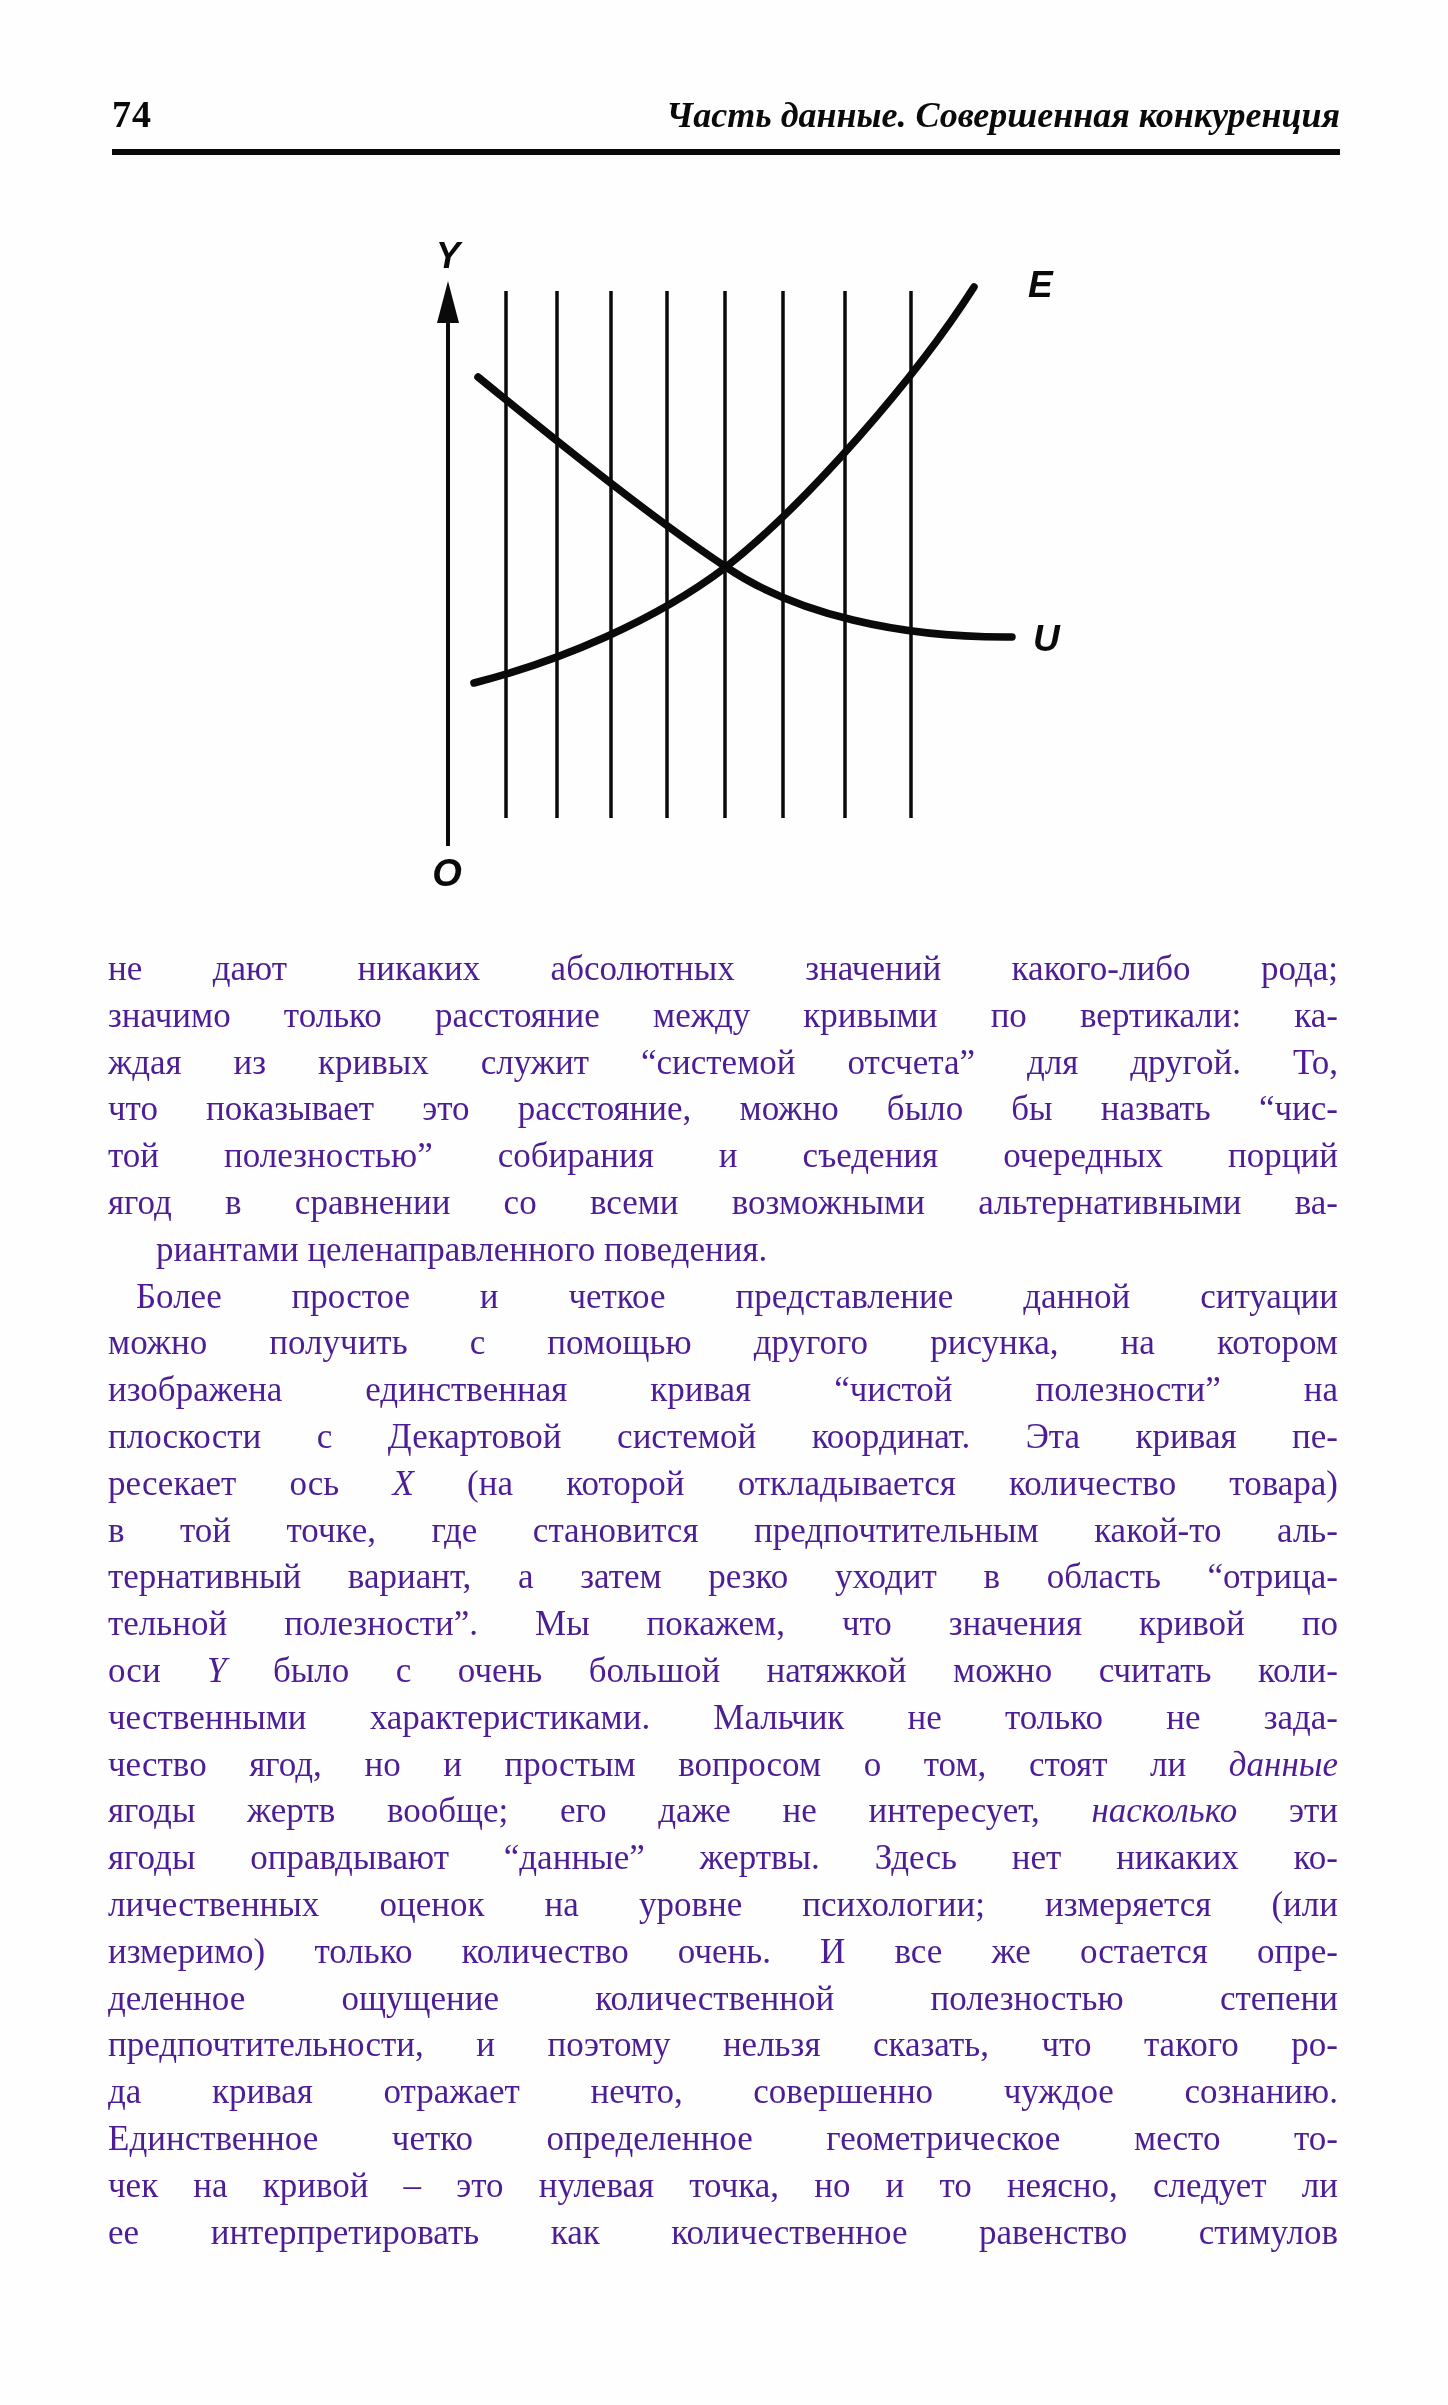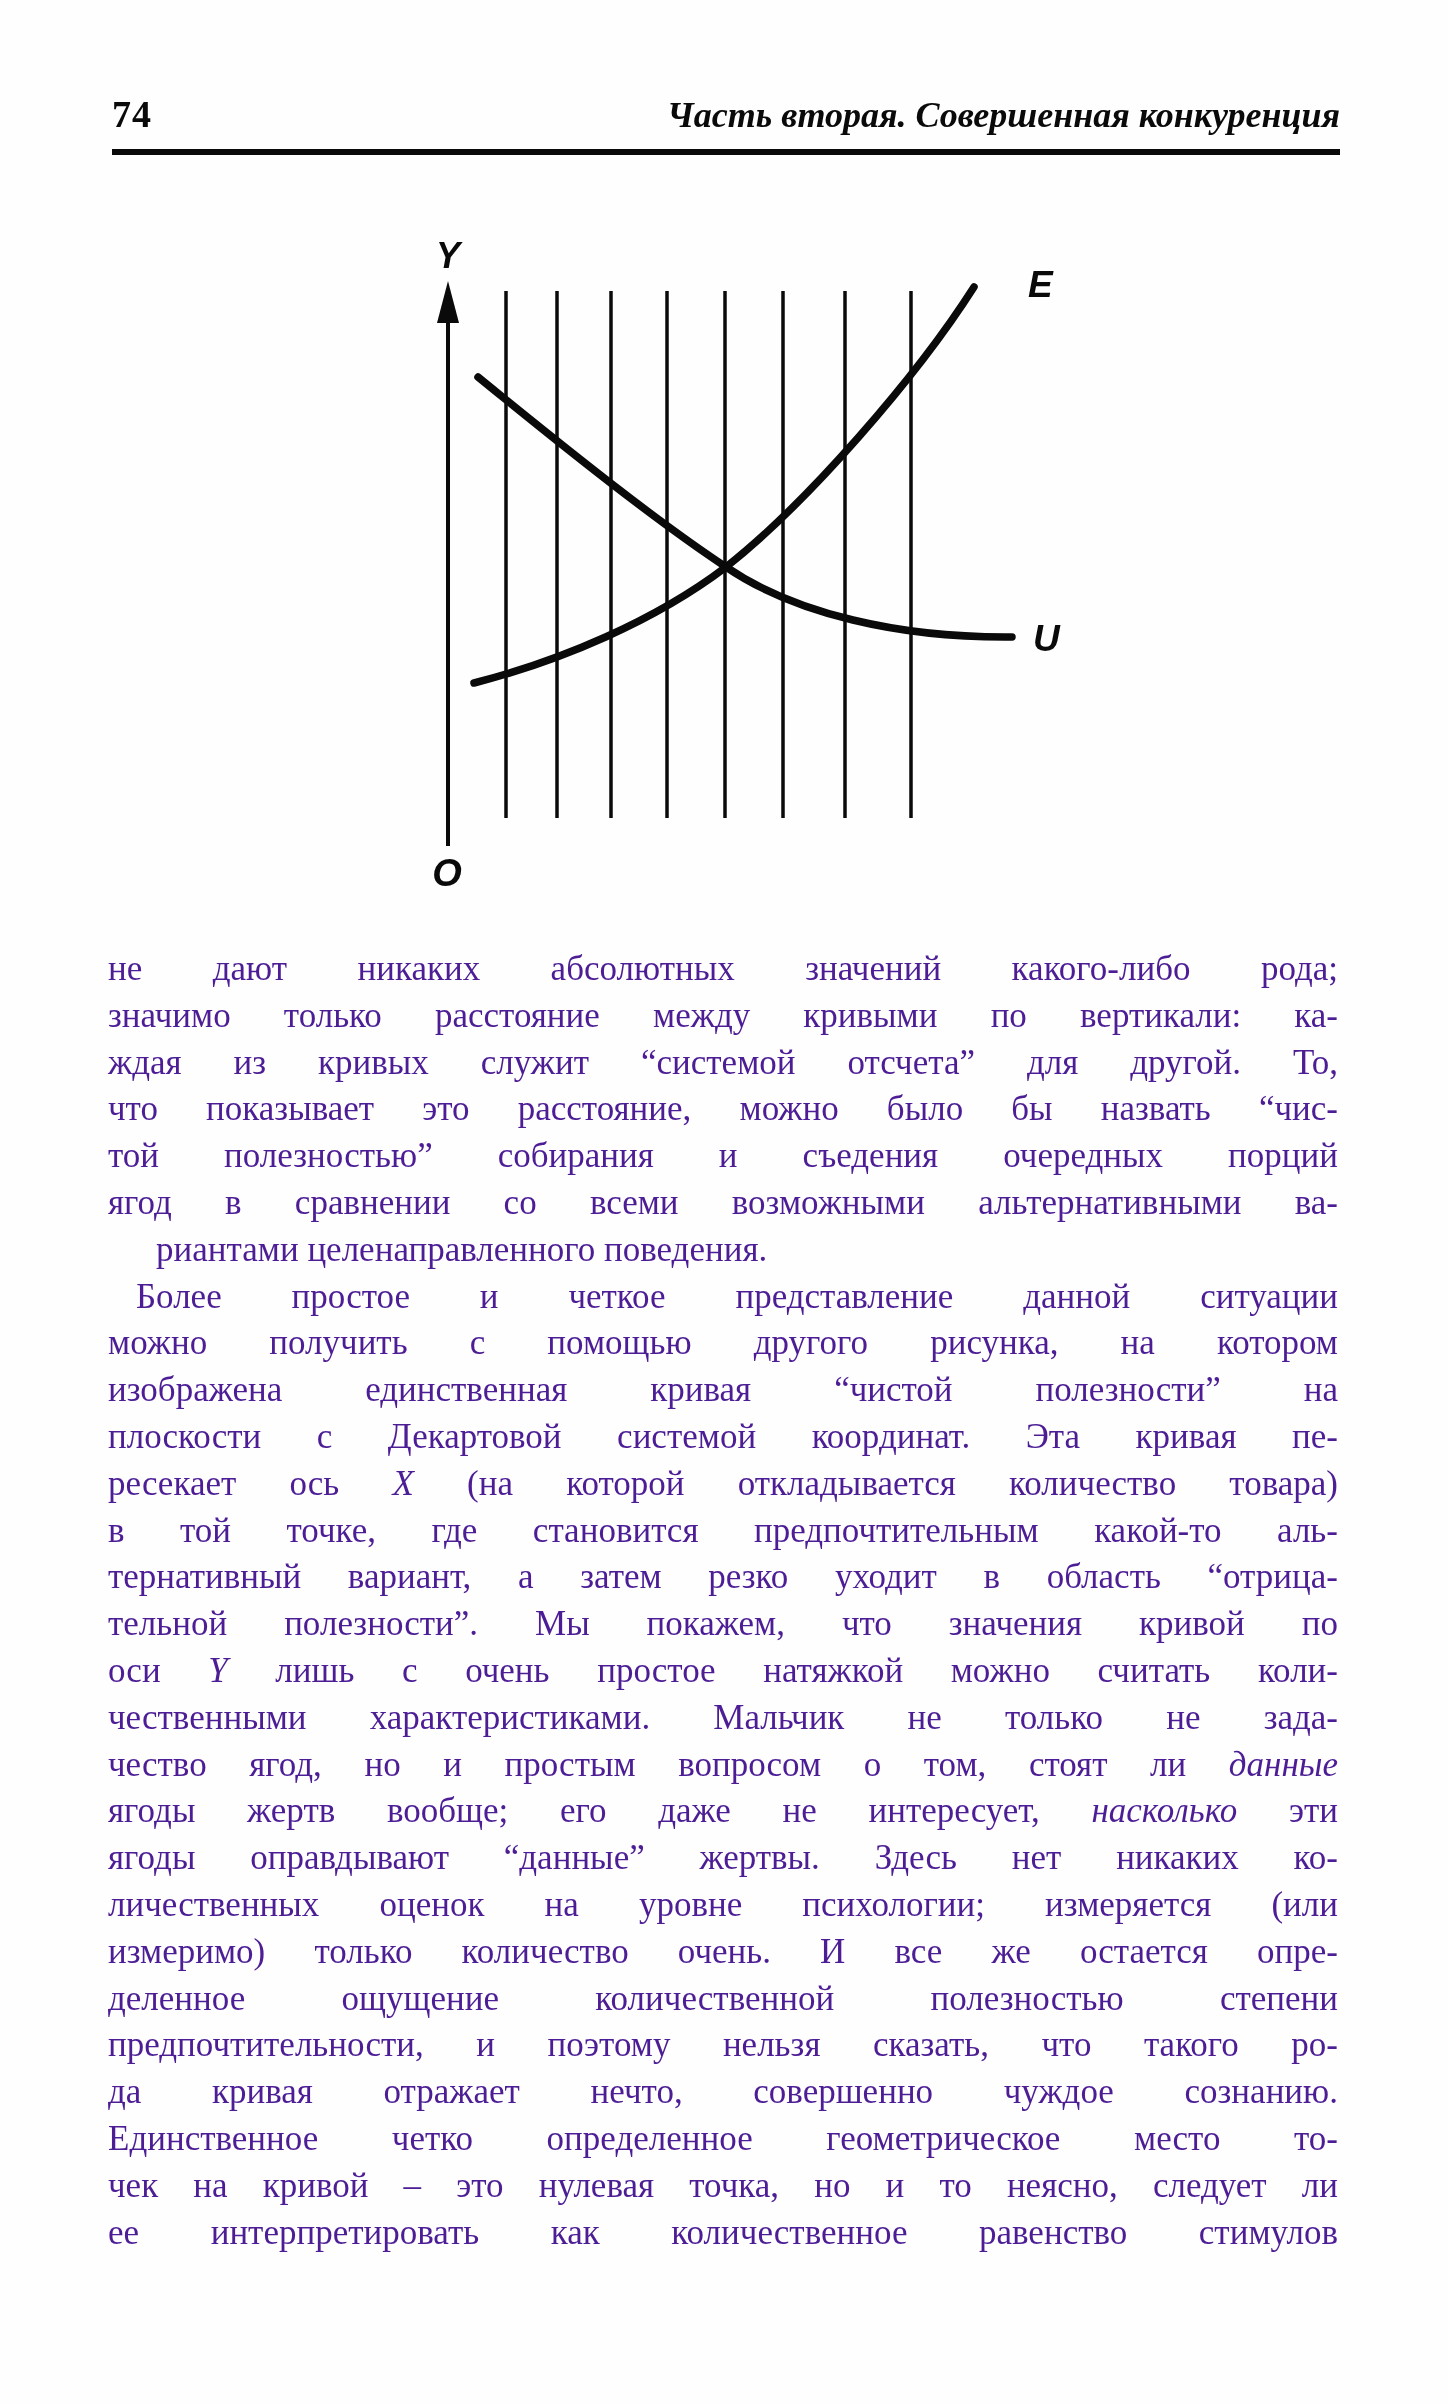--- a/index.html
+++ b/index.html
@@ -33,21 +33,21 @@
   .line.indent{text-indent:28px;}
   .line i{font-style:italic;}
 </style>
 </head>
 <body>
 
 <div class="page">
 
   <div class="header">
     <span class="pagenum">74</span>
-    <span class="running">Часть вторая. Совершенная конкуренция</span>
+    <span class="running">Часть данные. Совершенная конкуренция</span>
   </div>
   <div class="rule"></div>
 
   <svg class="figure" width="680" height="665" viewBox="410 230 680 665" xmlns="http://www.w3.org/2000/svg">
 
     <line x1="448" y1="304" x2="448" y2="846" stroke="#0a0a0a" stroke-width="4"></line>
     <polygon points="448,281 437,323 459,323" fill="#0a0a0a"></polygon>
 
     <g stroke="#0a0a0a" stroke-width="3.5">
       <line x1="506" y1="291" x2="506" y2="818"></line>
@@ -82,21 +82,21 @@
       </div>
       <div class="para">
         <div class="line indent"><span>Более простое и четкое представление данной ситуации</span></div>
         <div class="line"><span>можно получить с помощью другого рисунка, на котором</span></div>
         <div class="line"><span>изображена единственная кривая “чистой полезности” на</span></div>
         <div class="line"><span>плоскости с Декартовой системой координат. Эта кривая пе-</span></div>
         <div class="line"><span>ресекает ось </span><i>X</i><span> (на которой откладывается количество товара)</span></div>
         <div class="line"><span>в той точке, где становится предпочтительным какой-то аль-</span></div>
         <div class="line"><span>тернативный вариант, а затем резко уходит в область “отрица-</span></div>
         <div class="line"><span>тельной полезности”. Мы покажем, что значения кривой по</span></div>
-        <div class="line"><span>оси </span><i>Y</i><span> лишь с очень простое натяжкой можно считать коли-</span></div>
+        <div class="line"><span>оси </span><i>Y</i><span> было с очень большой натяжкой можно считать коли-</span></div>
         <div class="line"><span>чественными характеристиками. Мальчик не только не зада-</span></div>
         <div class="line"><span>чество ягод, но и простым вопросом о том, стоят ли </span><i>данные</i></div>
         <div class="line"><span>ягоды жертв вообще; его даже не интересует, </span><i>насколько</i><span> эти</span></div>
         <div class="line"><span>ягоды оправдывают “данные” жертвы. Здесь нет никаких ко-</span></div>
         <div class="line"><span>личественных оценок на уровне психологии; измеряется (или</span></div>
         <div class="line"><span>измеримо) только количество очень. И все же остается опре-</span></div>
         <div class="line"><span>деленное ощущение количественной полезностью степени</span></div>
         <div class="line"><span>предпочтительности, и поэтому нельзя сказать, что такого ро-</span></div>
         <div class="line"><span>да кривая отражает нечто, совершенно чуждое сознанию.</span></div>
         <div class="line"><span>Единственное четко определенное геометрическое место то-</span></div>

